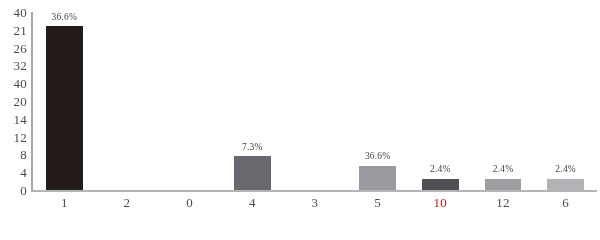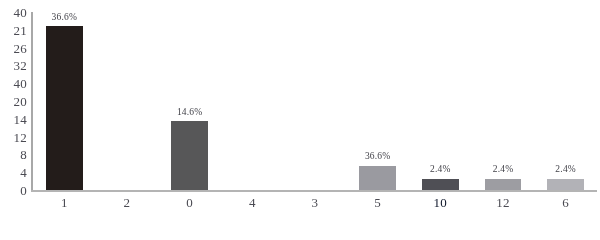--- a/index.html
+++ b/index.html
@@ -132,23 +132,23 @@
       <div class="y-tick" style="top: 12px;">40</div>
     </div>
 
   <div class="baseline"></div>
 
   <div class="plot-area">
       <div class="bar-slot" style="left: 13.0033px; width: 36.66px;">
         <div class="bar" style="height: 163.76px; background: rgb(35, 28, 26);"></div>
         <div class="bar-value" style="bottom: 167.76px; color: rgb(63, 63, 70);">36.6%</div>
       </div>
-      <div class="bar-slot" style="left: 138.337px; width: 36.66px;">
-        <div class="bar" style="height: 68.975px; background: rgb(87, 87, 88);"></div>
-        <div class="bar-value" style="bottom: 72.975px; color: rgb(63, 63, 70);">14.6%</div>
+      <div class="bar-slot" style="left: 201.003px; width: 36.66px;">
+        <div class="bar" style="height: 33.82px; background: rgb(104, 104, 110);"></div>
+        <div class="bar-value" style="bottom: 37.82px; color: rgb(63, 63, 70);">7.3%</div>
       </div>
       <div class="bar-slot" style="left: 326.337px; width: 36.66px;">
         <div class="bar" style="height: 24.03px; background: rgb(154, 154, 160);"></div>
         <div class="bar-value" style="bottom: 28.03px; color: rgb(63, 63, 70);">36.6%</div>
       </div>
       <div class="bar-slot" style="left: 389.003px; width: 36.66px;">
         <div class="bar" style="height: 11.125px; background: rgb(79, 79, 85);"></div>
         <div class="bar-value" style="bottom: 15.125px; color: rgb(63, 63, 70);">2.4%</div>
       </div>
       <div class="bar-slot" style="left: 451.67px; width: 36.66px;">
@@ -161,18 +161,18 @@
       </div>
     </div>
 
   <div class="x-labels">
       <div class="x-tick" style="left: 0px; width: 62.6667px; color: rgb(74, 74, 82);">1</div>
       <div class="x-tick" style="left: 62.6667px; width: 62.6667px; color: rgb(74, 74, 82);">2</div>
       <div class="x-tick" style="left: 125.333px; width: 62.6667px; color: rgb(74, 74, 82);">0</div>
       <div class="x-tick" style="left: 188px; width: 62.6667px; color: rgb(74, 74, 82);">4</div>
       <div class="x-tick" style="left: 250.667px; width: 62.6667px; color: rgb(74, 74, 82);">3</div>
       <div class="x-tick" style="left: 313.333px; width: 62.6667px; color: rgb(74, 74, 82);">5</div>
-      <div class="x-tick" style="left: 376px; width: 62.6667px; color: #0f172a;">10</div>
+      <div class="x-tick" style="left: 376px; width: 62.6667px; color: #b91c1c;">10</div>
       <div class="x-tick" style="left: 438.667px; width: 62.6667px; color: rgb(74, 74, 82);">12</div>
       <div class="x-tick" style="left: 501.333px; width: 62.6667px; color: rgb(74, 74, 82);">6</div>
     </div>
 
 </div>
 
 </body></html>

